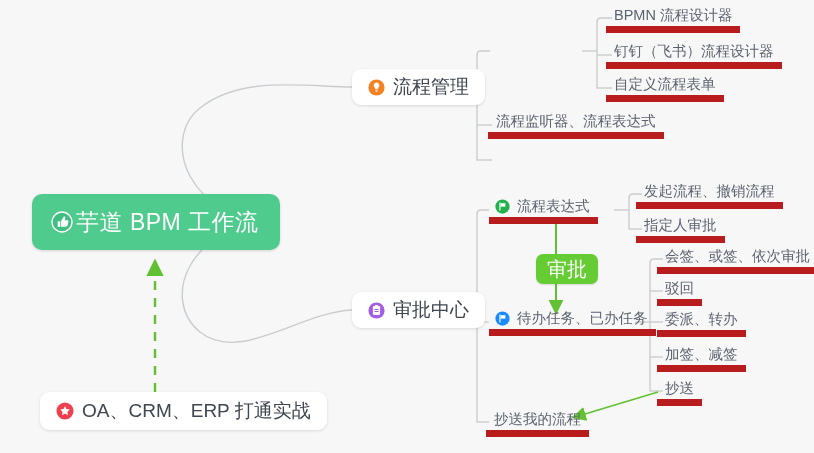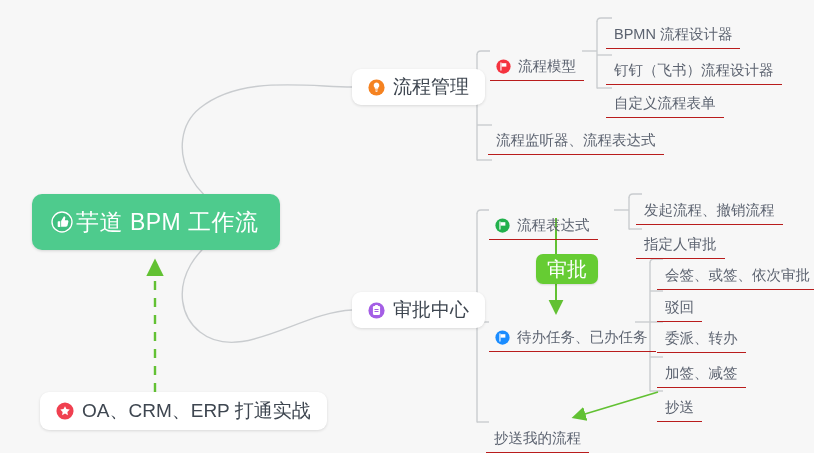--- a/index.html
+++ b/index.html
@@ -40,23 +40,22 @@
     box-sizing:border-box;
     gap:8px;
   }
   .card .label{color:#3e4650;font-size:19px;}
 
   
   .leaf{
     height:28px;
     padding:0 8px 0 8px;
     box-sizing:border-box;
-    border-bottom:1px solid #b91c1c;
+    border-bottom:7px solid #b91c1c;
     gap:7px;
-    margin-top:16px;
   }
   .leaf .label{color:#5c6370;font-size:14.5px;}
   .leaf.with-icon{padding-left:6px;}
 
   
   .badge{
     background:#66cc33;
     border-radius:7px;
     height:30px;
     padding:0 11px;
@@ -154,30 +153,20 @@
       <svg width="17" height="17" viewBox="0 0 20 20">
         <circle cx="10" cy="10" r="9.5" fill="#f58220"></circle>
         <path d="M10 4.2a3.4 3.4 0 0 0-2 6.1v1.3h4v-1.3a3.4 3.4 0 0 0-2-6.1z" fill="#ffffff"></path>
         <rect x="8.3" y="12.3" width="3.4" height="1.15" rx=".55" fill="#ffffff"></rect>
         <rect x="8.7" y="14" width="2.6" height="1.1" rx=".55" fill="#ffffff"></rect>
       </svg>
     </span>
     <span class="label">流程管理</span>
   </div>
 
-  <div class="node leaf with-icon" style="left:490px;top:37px;">
-    <span class="icon">
-      <svg width="15" height="15" viewBox="0 0 20 20">
-        <circle cx="10" cy="10" r="9.5" fill="#f5333f"></circle>
-        <path d="M6.6 5.2v9.6" stroke="#ffffff" stroke-width="1.5" stroke-linecap="round"></path>
-        <path d="M7.4 5.6h6.4v4.6H7.4z" fill="#ffffff"></path>
-      </svg>
-    </span>
-    <span class="label">流程模型</span>
-  </div>
 
   <div class="node leaf" style="left:606px;top:5px;">
     <span class="label">BPMN 流程设计器</span>
   </div>
   <div class="node leaf" style="left:606px;top:41px;">
     <span class="label">钉钉（飞书）流程设计器</span>
   </div>
   <div class="node leaf" style="left:606px;top:74px;">
     <span class="label">自定义流程表单</span>
   </div>

